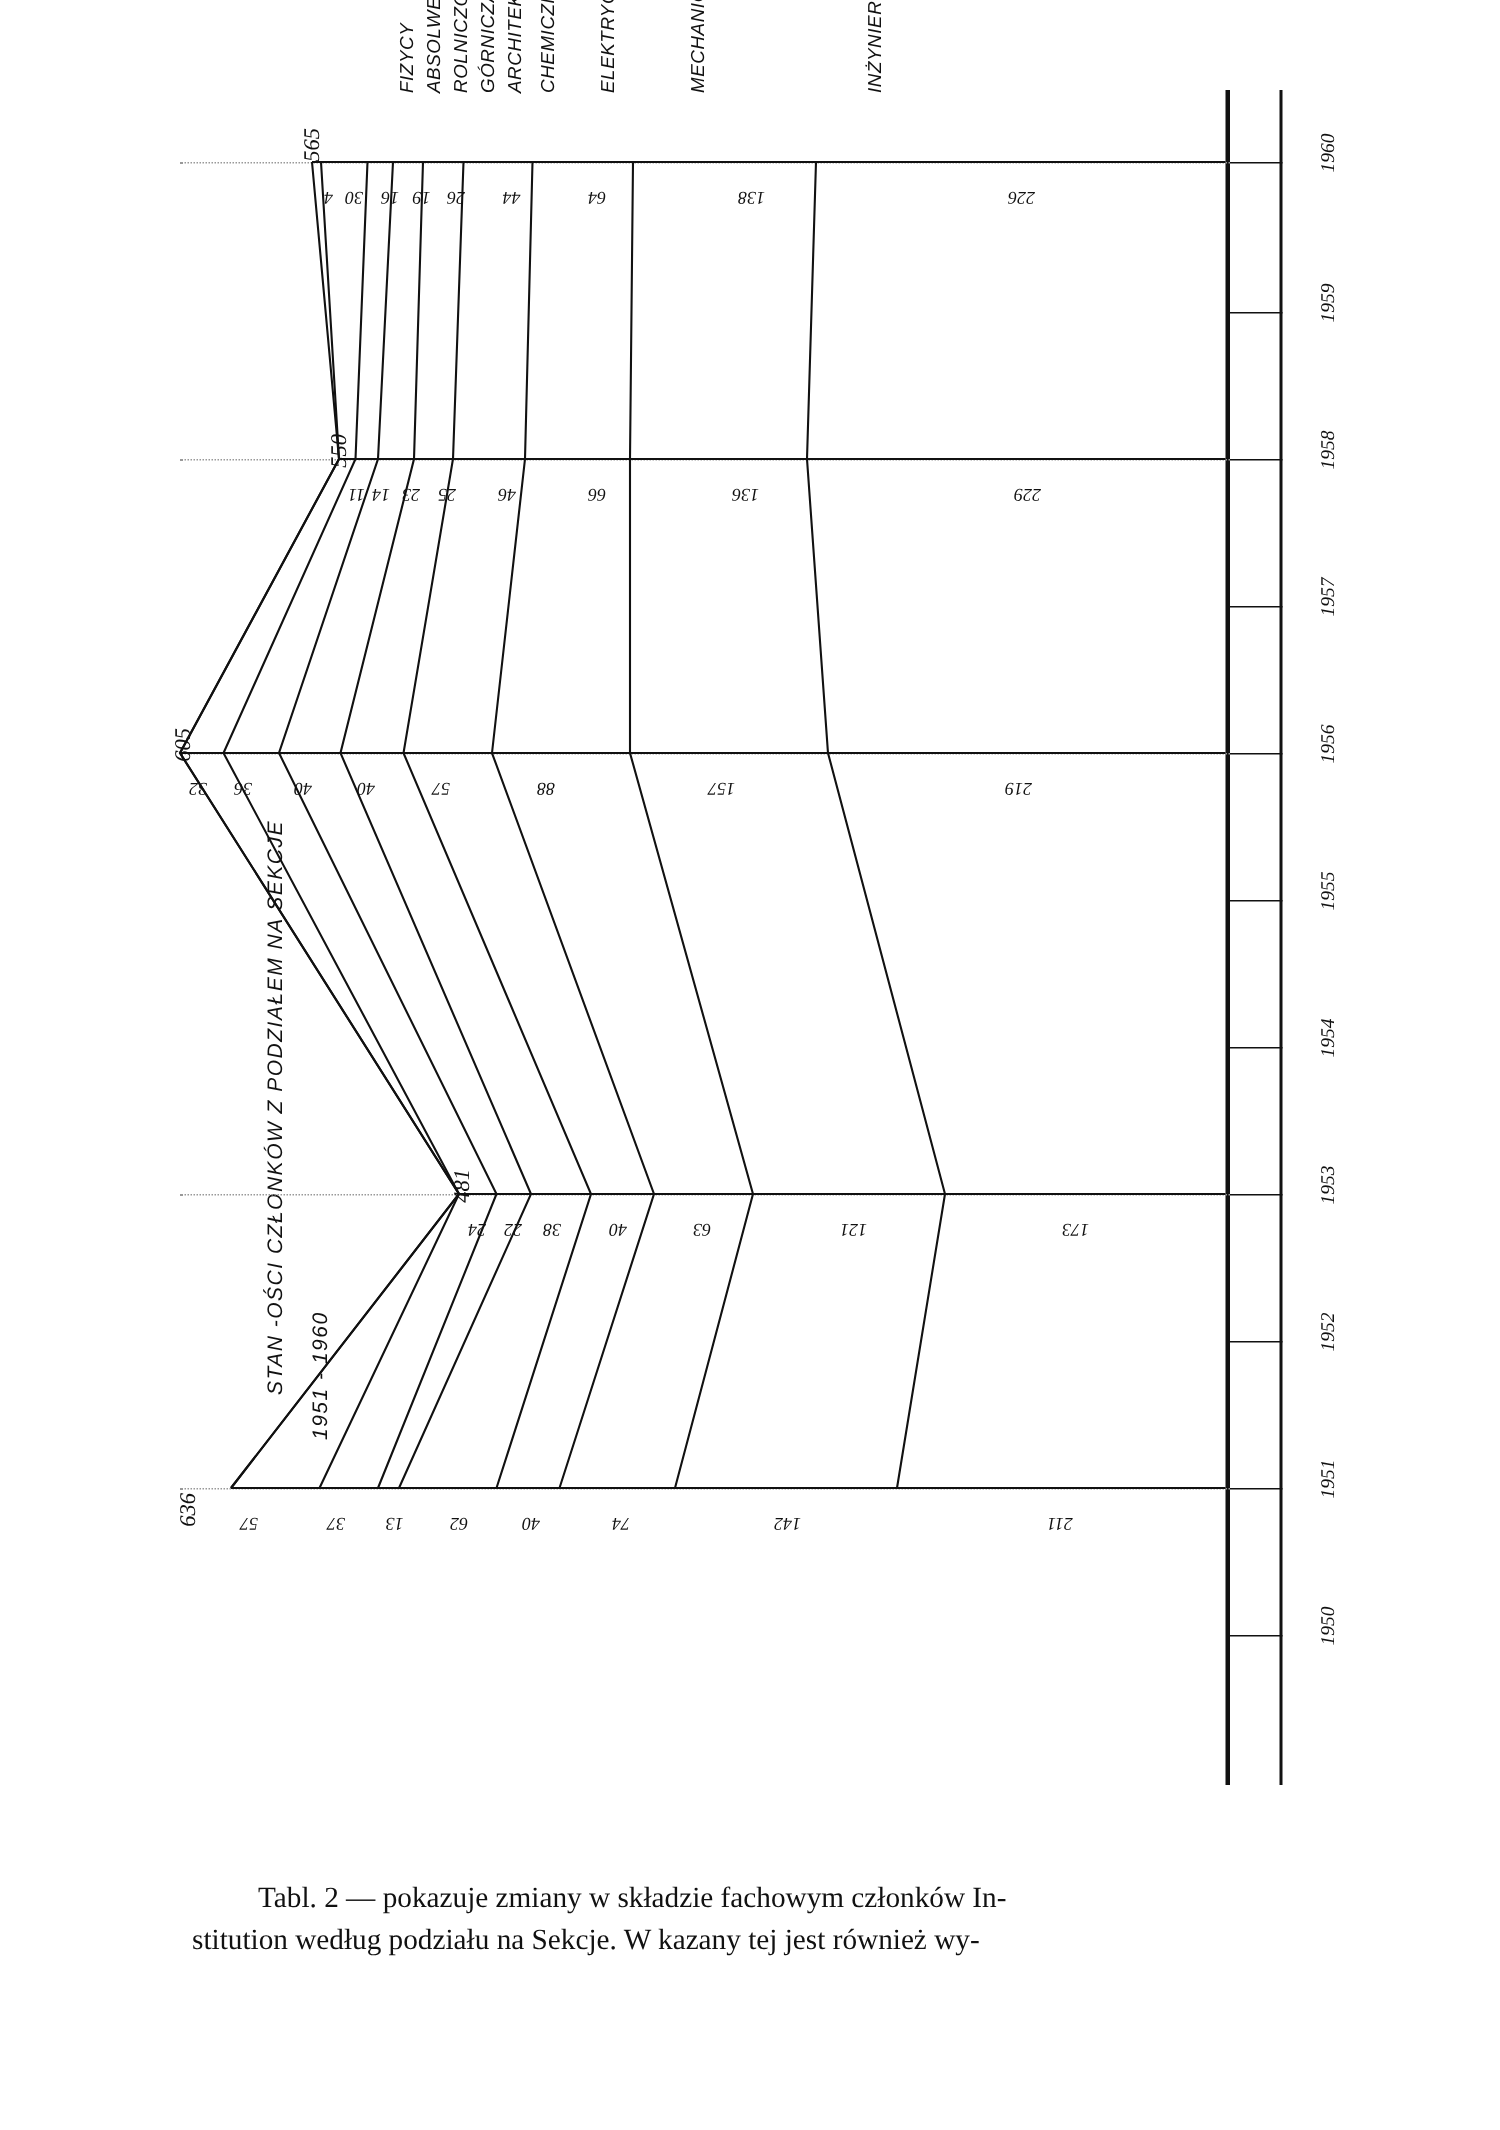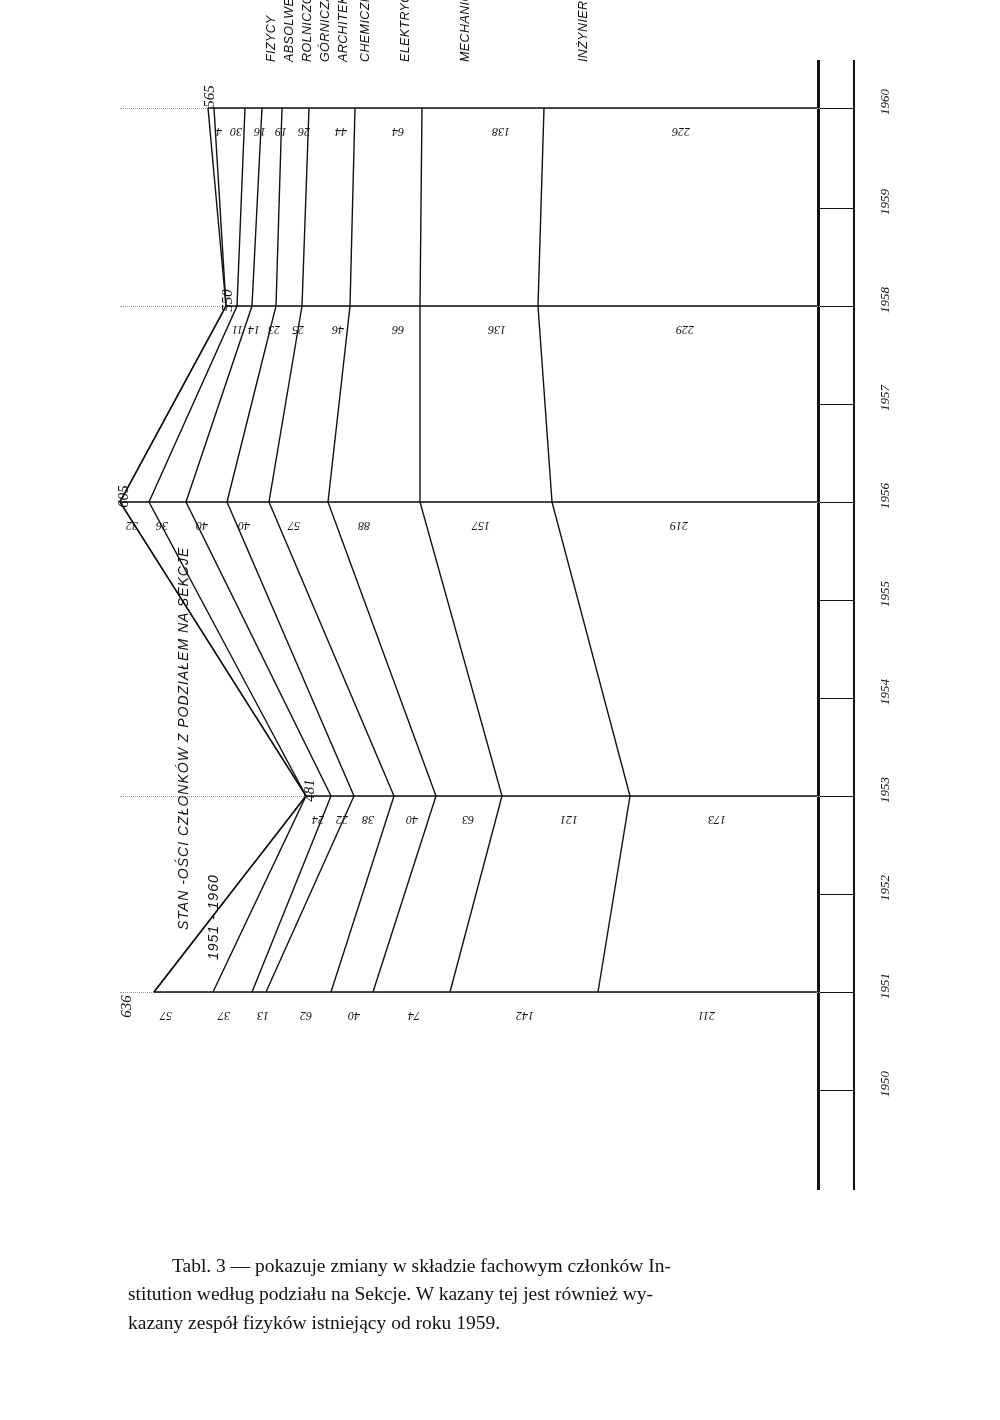--- a/index.html
+++ b/index.html
@@ -274,18 +274,17 @@
       <div class="seclabel" style="left:230px; top:-12px;">ARCHITEKTONICZNA</div>
       <div class="seclabel" style="left:252px; top:-12px;">CHEMICZNA</div>
       <div class="seclabel" style="left:292px; top:-12px;">ELEKTRYCZNA</div>
       <div class="seclabel" style="left:352px; top:-12px;">MECHANICZNA</div>
       <div class="seclabel" style="left:470px; top:-12px;">INŻYNIERYJNA</div>
 
     </div>
   </div>
 
   <div class="caption">
-    <div class="firstline">Tabl. 3 — pokazuje zmiany w składzie fachowym członków In-</div>
+    <div class="firstline">Tabl. 2 — pokazuje zmiany w składzie fachowym członków In-</div>
     <div>stitution według podziału na Sekcje. W kazany tej jest również wy-</div>
-    <div>kazany zespół fizyków istniejący od roku 1959.</div>
   </div>
 
 </div>
 
 </body></html>

